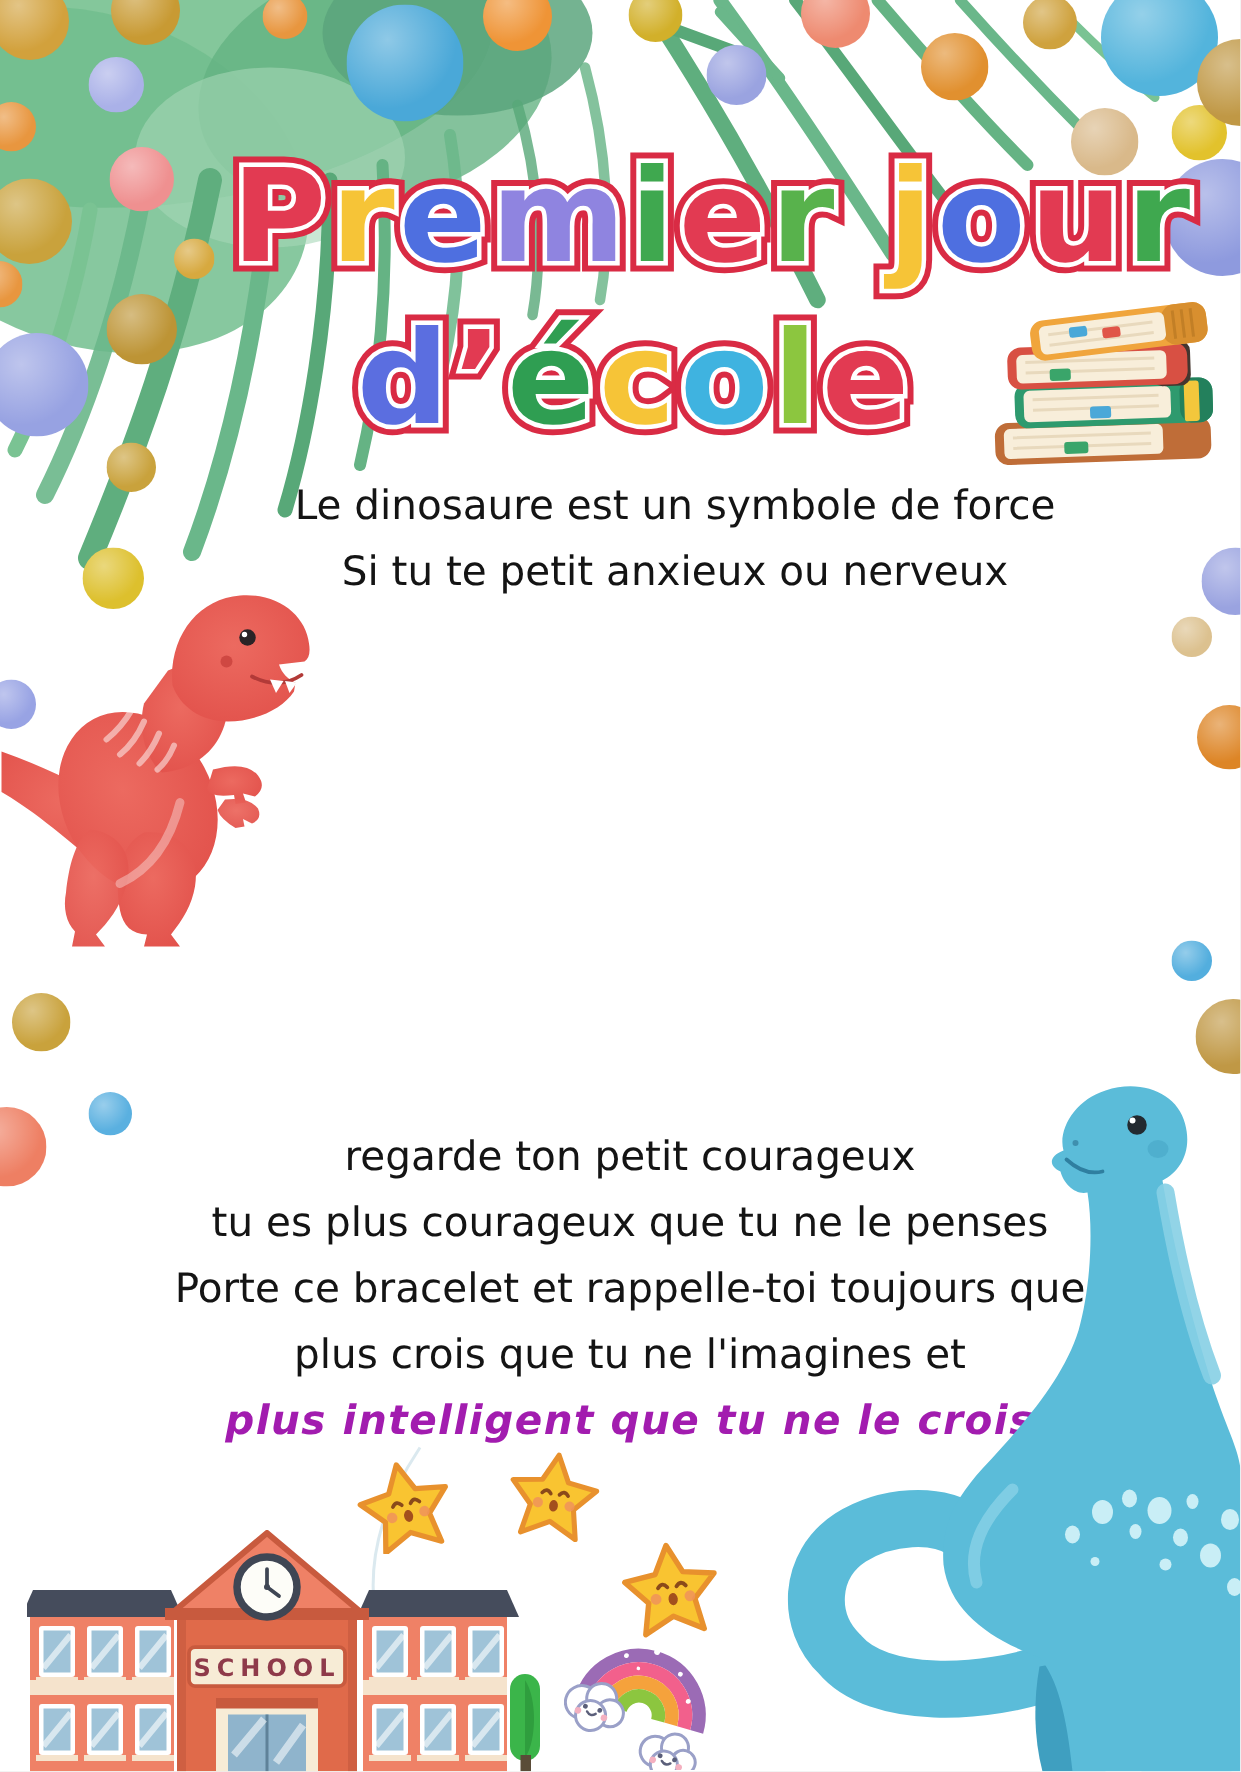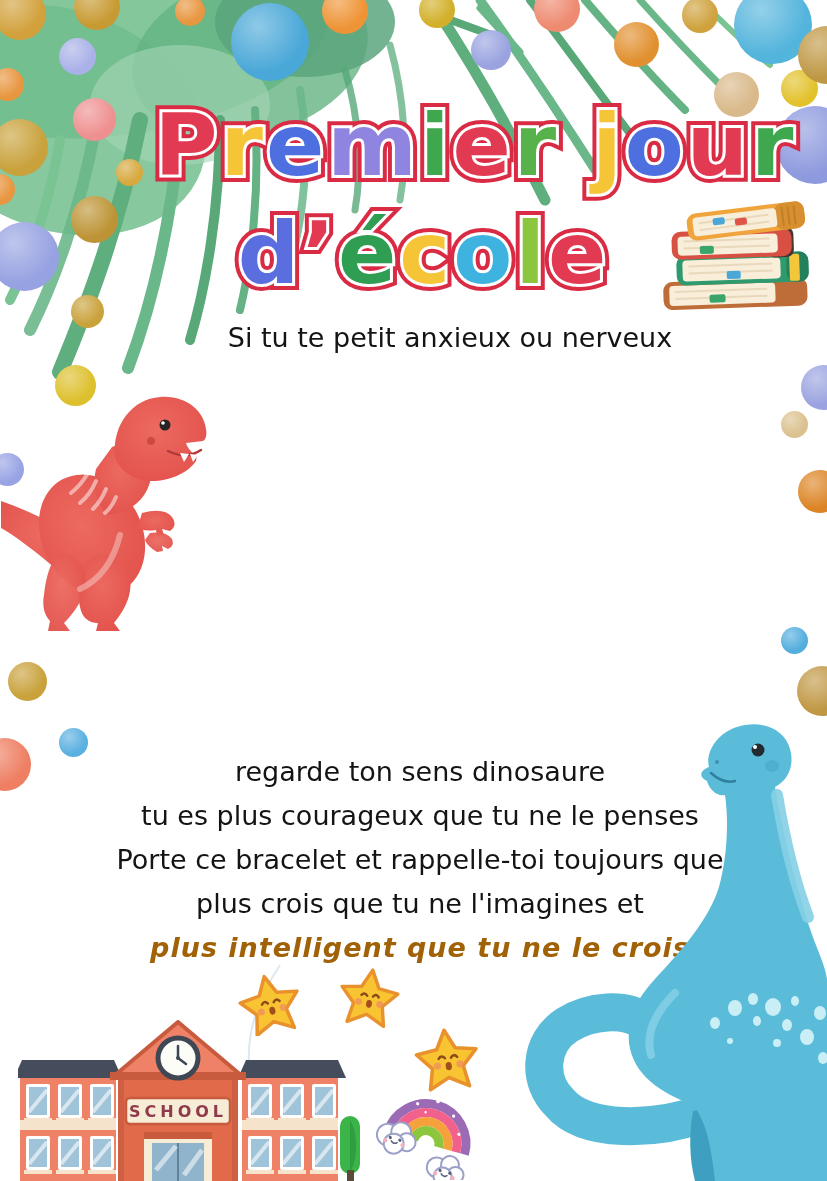--- a/index.html
+++ b/index.html
@@ -126,20 +126,21 @@
         <path d="M136,14 V33 M142,14 V33 M148,14 V33" stroke="#c27f26" stroke-width="2"></path>
         <rect x="46" y="14" width="84" height="19" rx="4" fill="#f8eeda"></rect>
         <path d="M52,20 H122 M52,27 H122" stroke="#e8d9bd" stroke-width="2"></path>
         <rect x="66" y="17" width="12" height="7" rx="2" fill="#4aa8d8"></rect>
         <rect x="88" y="20" width="12" height="7" rx="2" fill="#e05548"></rect>
       </g>
     </g>
   </svg>
 
   <div id="intro" class="textblock">
+    <p>Le dinosaure est un symbole de force</p>
     <p>Si tu te petit anxieux ou nerveux</p>
   </div>
 
   <svg class="layer-abs" style="left:0;top:385px" width="212" height="248" viewBox="0 0 212 248">
     <defs>
       <radialGradient id="redg" cx="45%" cy="40%" r="75%">
         <stop offset="0%" stop-color="#ec6a60"></stop>
           <stop offset="100%" stop-color="#e14f49"></stop>
       </radialGradient>
     </defs>
@@ -162,25 +163,25 @@
     <path d="M120,150 q-10,40 -40,54" stroke="rgba(255,255,255,0.35)" stroke-width="6" fill="none" stroke-linecap="round"></path>
     <path d="M168,66 Q186,75 201,65" stroke="#b23a38" stroke-width="2.5" fill="none" stroke-linecap="round"></path>
     <path d="M180,68 l4,9 l5,-8 z" fill="#ffffff"></path>
     <path d="M190,69 l3,8 l5,-7 z" fill="#ffffff"></path>
     <circle cx="165" cy="40" r="5.5" fill="#2a2326"></circle>
     <circle cx="163" cy="38" r="1.8" fill="#ffffff"></circle>
     <circle cx="151" cy="56" r="4" fill="#cf4842"></circle>
   </svg>
 
   <div id="message" class="textblock">
-    <p>regarde ton sens dinosaure</p>
+    <p>regarde ton petit courageux</p>
     <p>tu es plus courageux que tu ne le penses</p>
     <p>Porte ce bracelet et rappelle-toi toujours que</p>
     <p>plus crois que tu ne l'imagines et</p>
-    <p class="highlight" id="highlight-line" style="color: #a16207;">plus intelligent que tu ne le crois</p>
+    <p class="highlight" id="highlight-line" style="color: #a21caf;">plus intelligent que tu ne le crois</p>
   </div>
 
   <svg class="layer-abs" style="left:525px;top:703px" width="302" height="478" viewBox="0 0 302 478">
     <path d="M180,410 C130,428 60,430 35,400 C12,378 14,340 42,322 C66,307 100,305 118,318" stroke="#5bbcd9" stroke-width="38" fill="none" stroke-linecap="round"></path>
     <path d="M168,408 L212,400 C218,430 216,455 212,478 L170,478 C164,455 164,430 168,408 Z" fill="#3f9fc0"></path>
     <path d="M240,380 L290,380 C296,414 298,446 296,478 L236,478 C230,440 232,405 240,380 Z" fill="#4fb2d2"></path>
     <path d="M184,64 C180,50 192,30 212,24 C236,16 260,26 265,46 C270,64 262,78 250,84
              C256,120 266,164 280,210 C290,244 300,260 302,276 L302,478 L190,478
              C186,440 180,416 168,402 C136,390 108,372 104,340 C102,314 112,296 130,276
              C158,246 184,216 194,184 C202,156 204,118 200,92 C192,94 184,86 182,78

